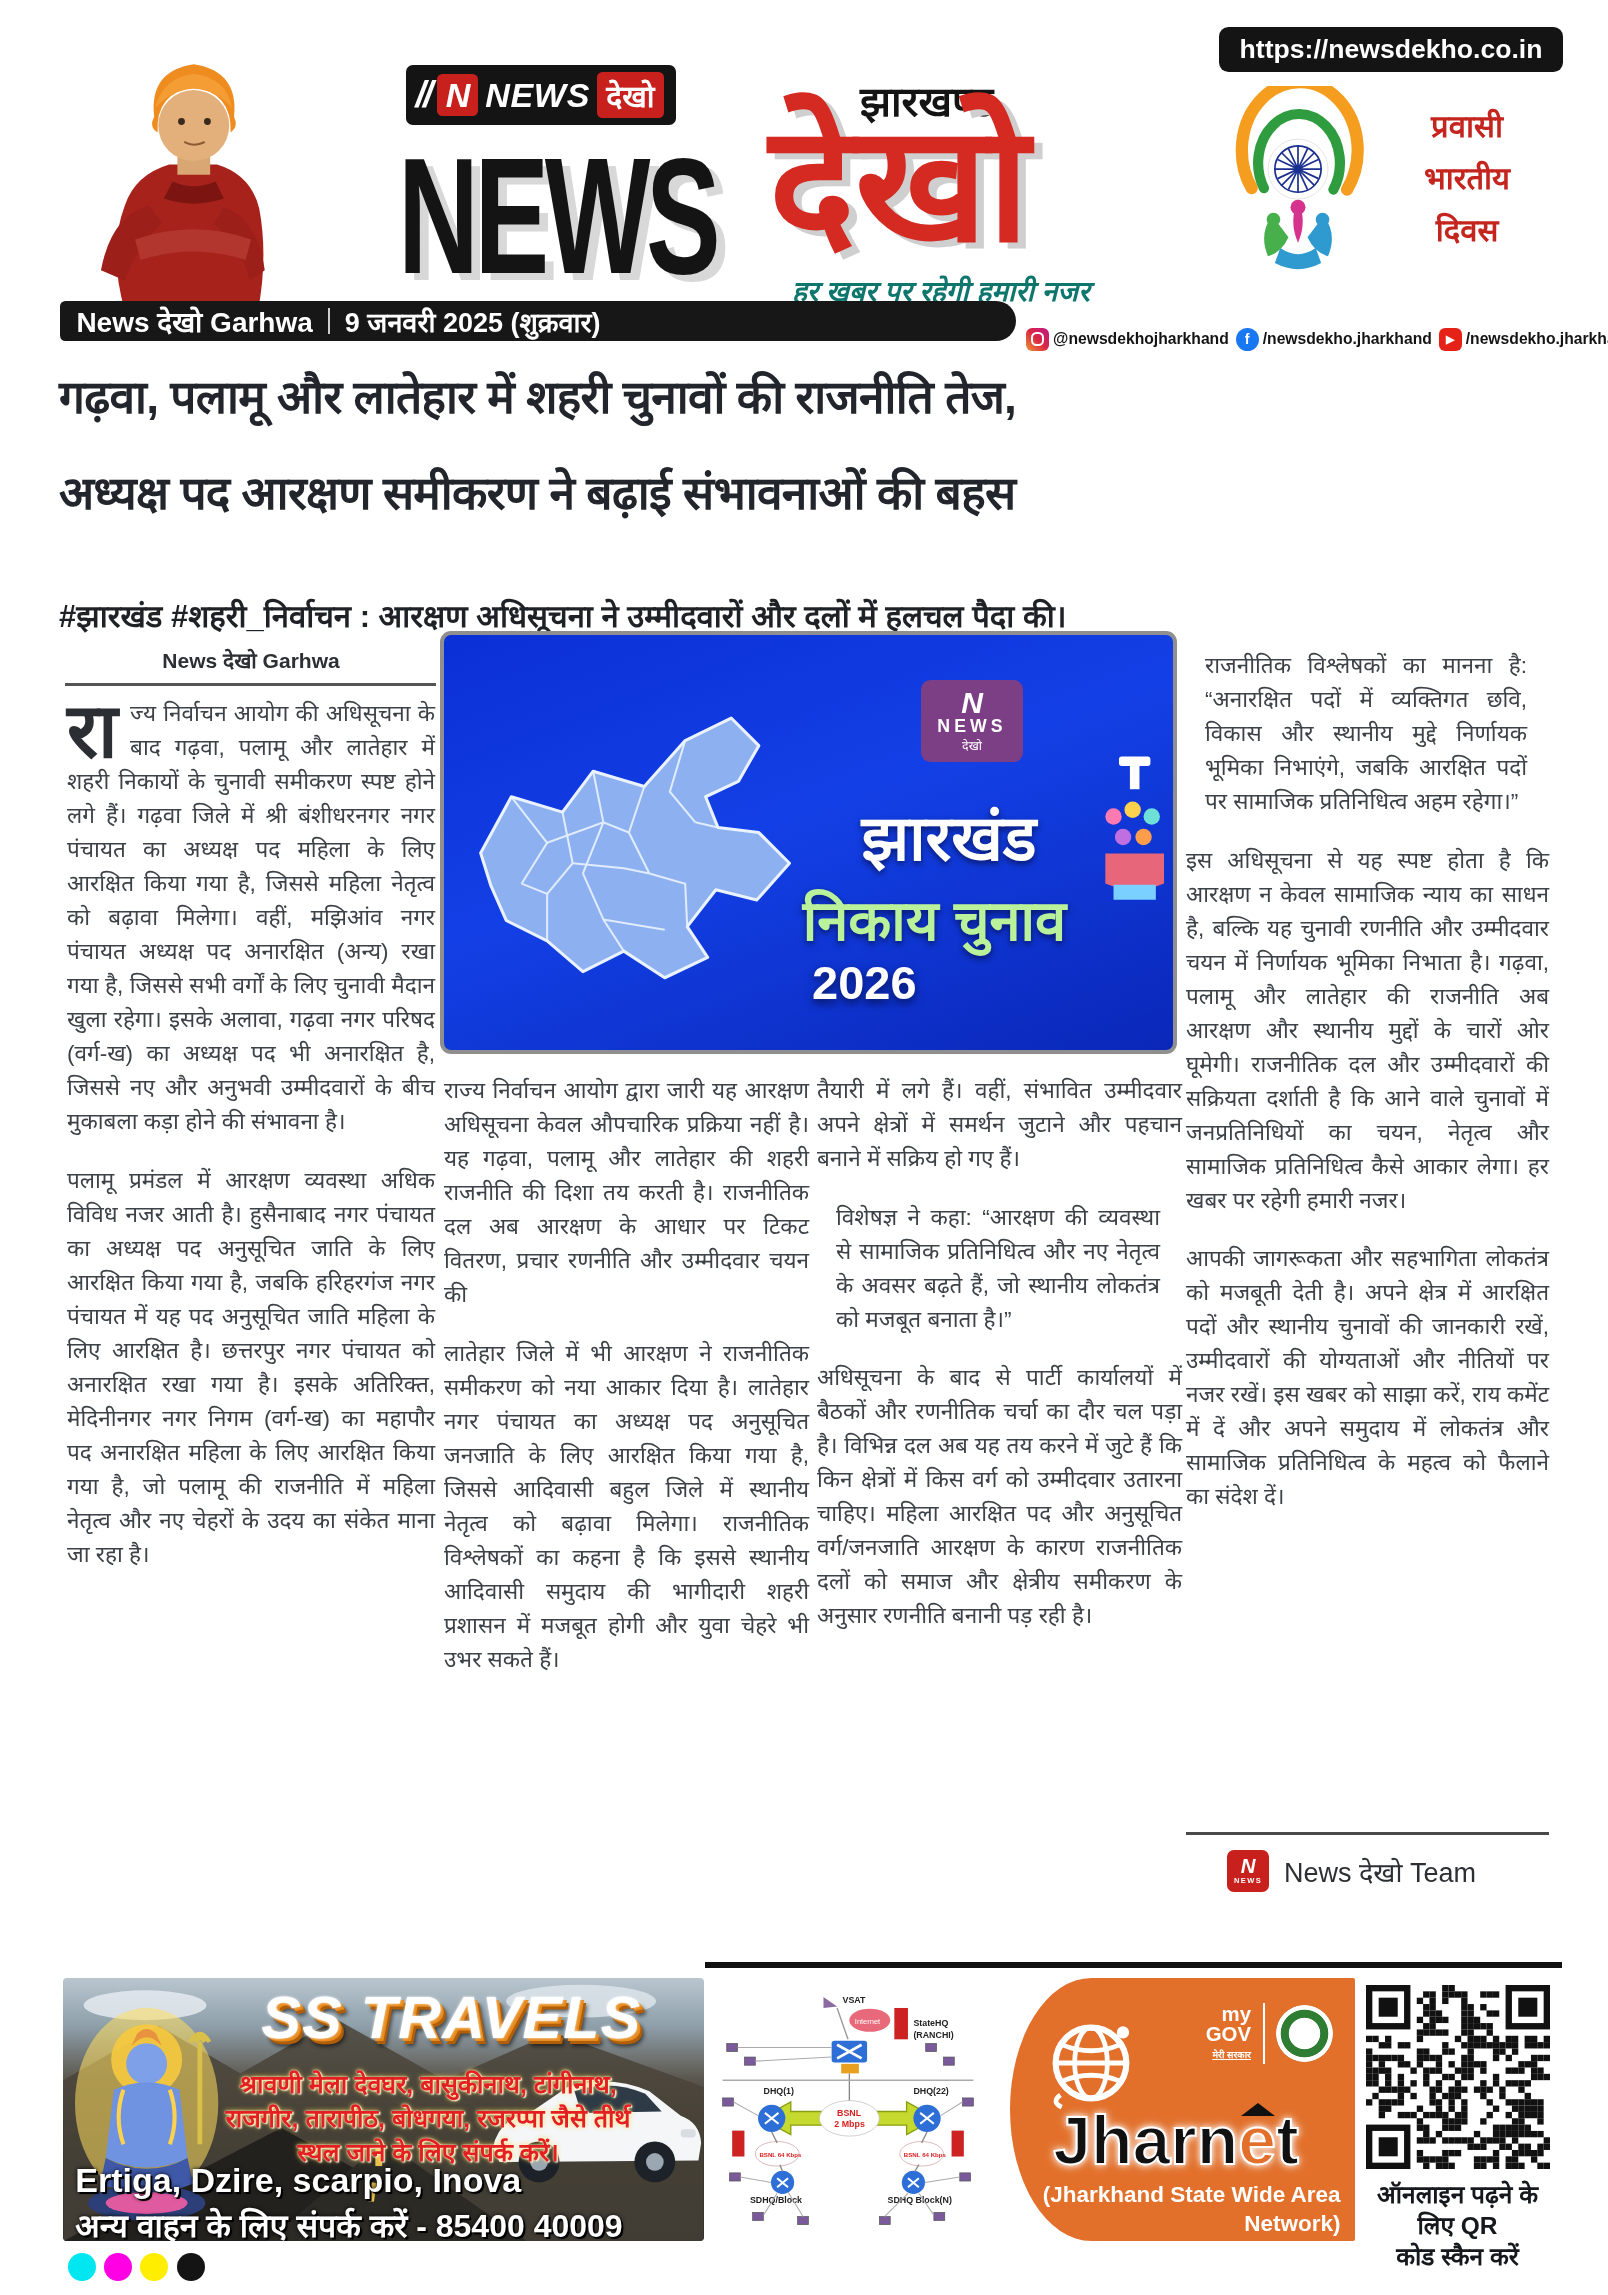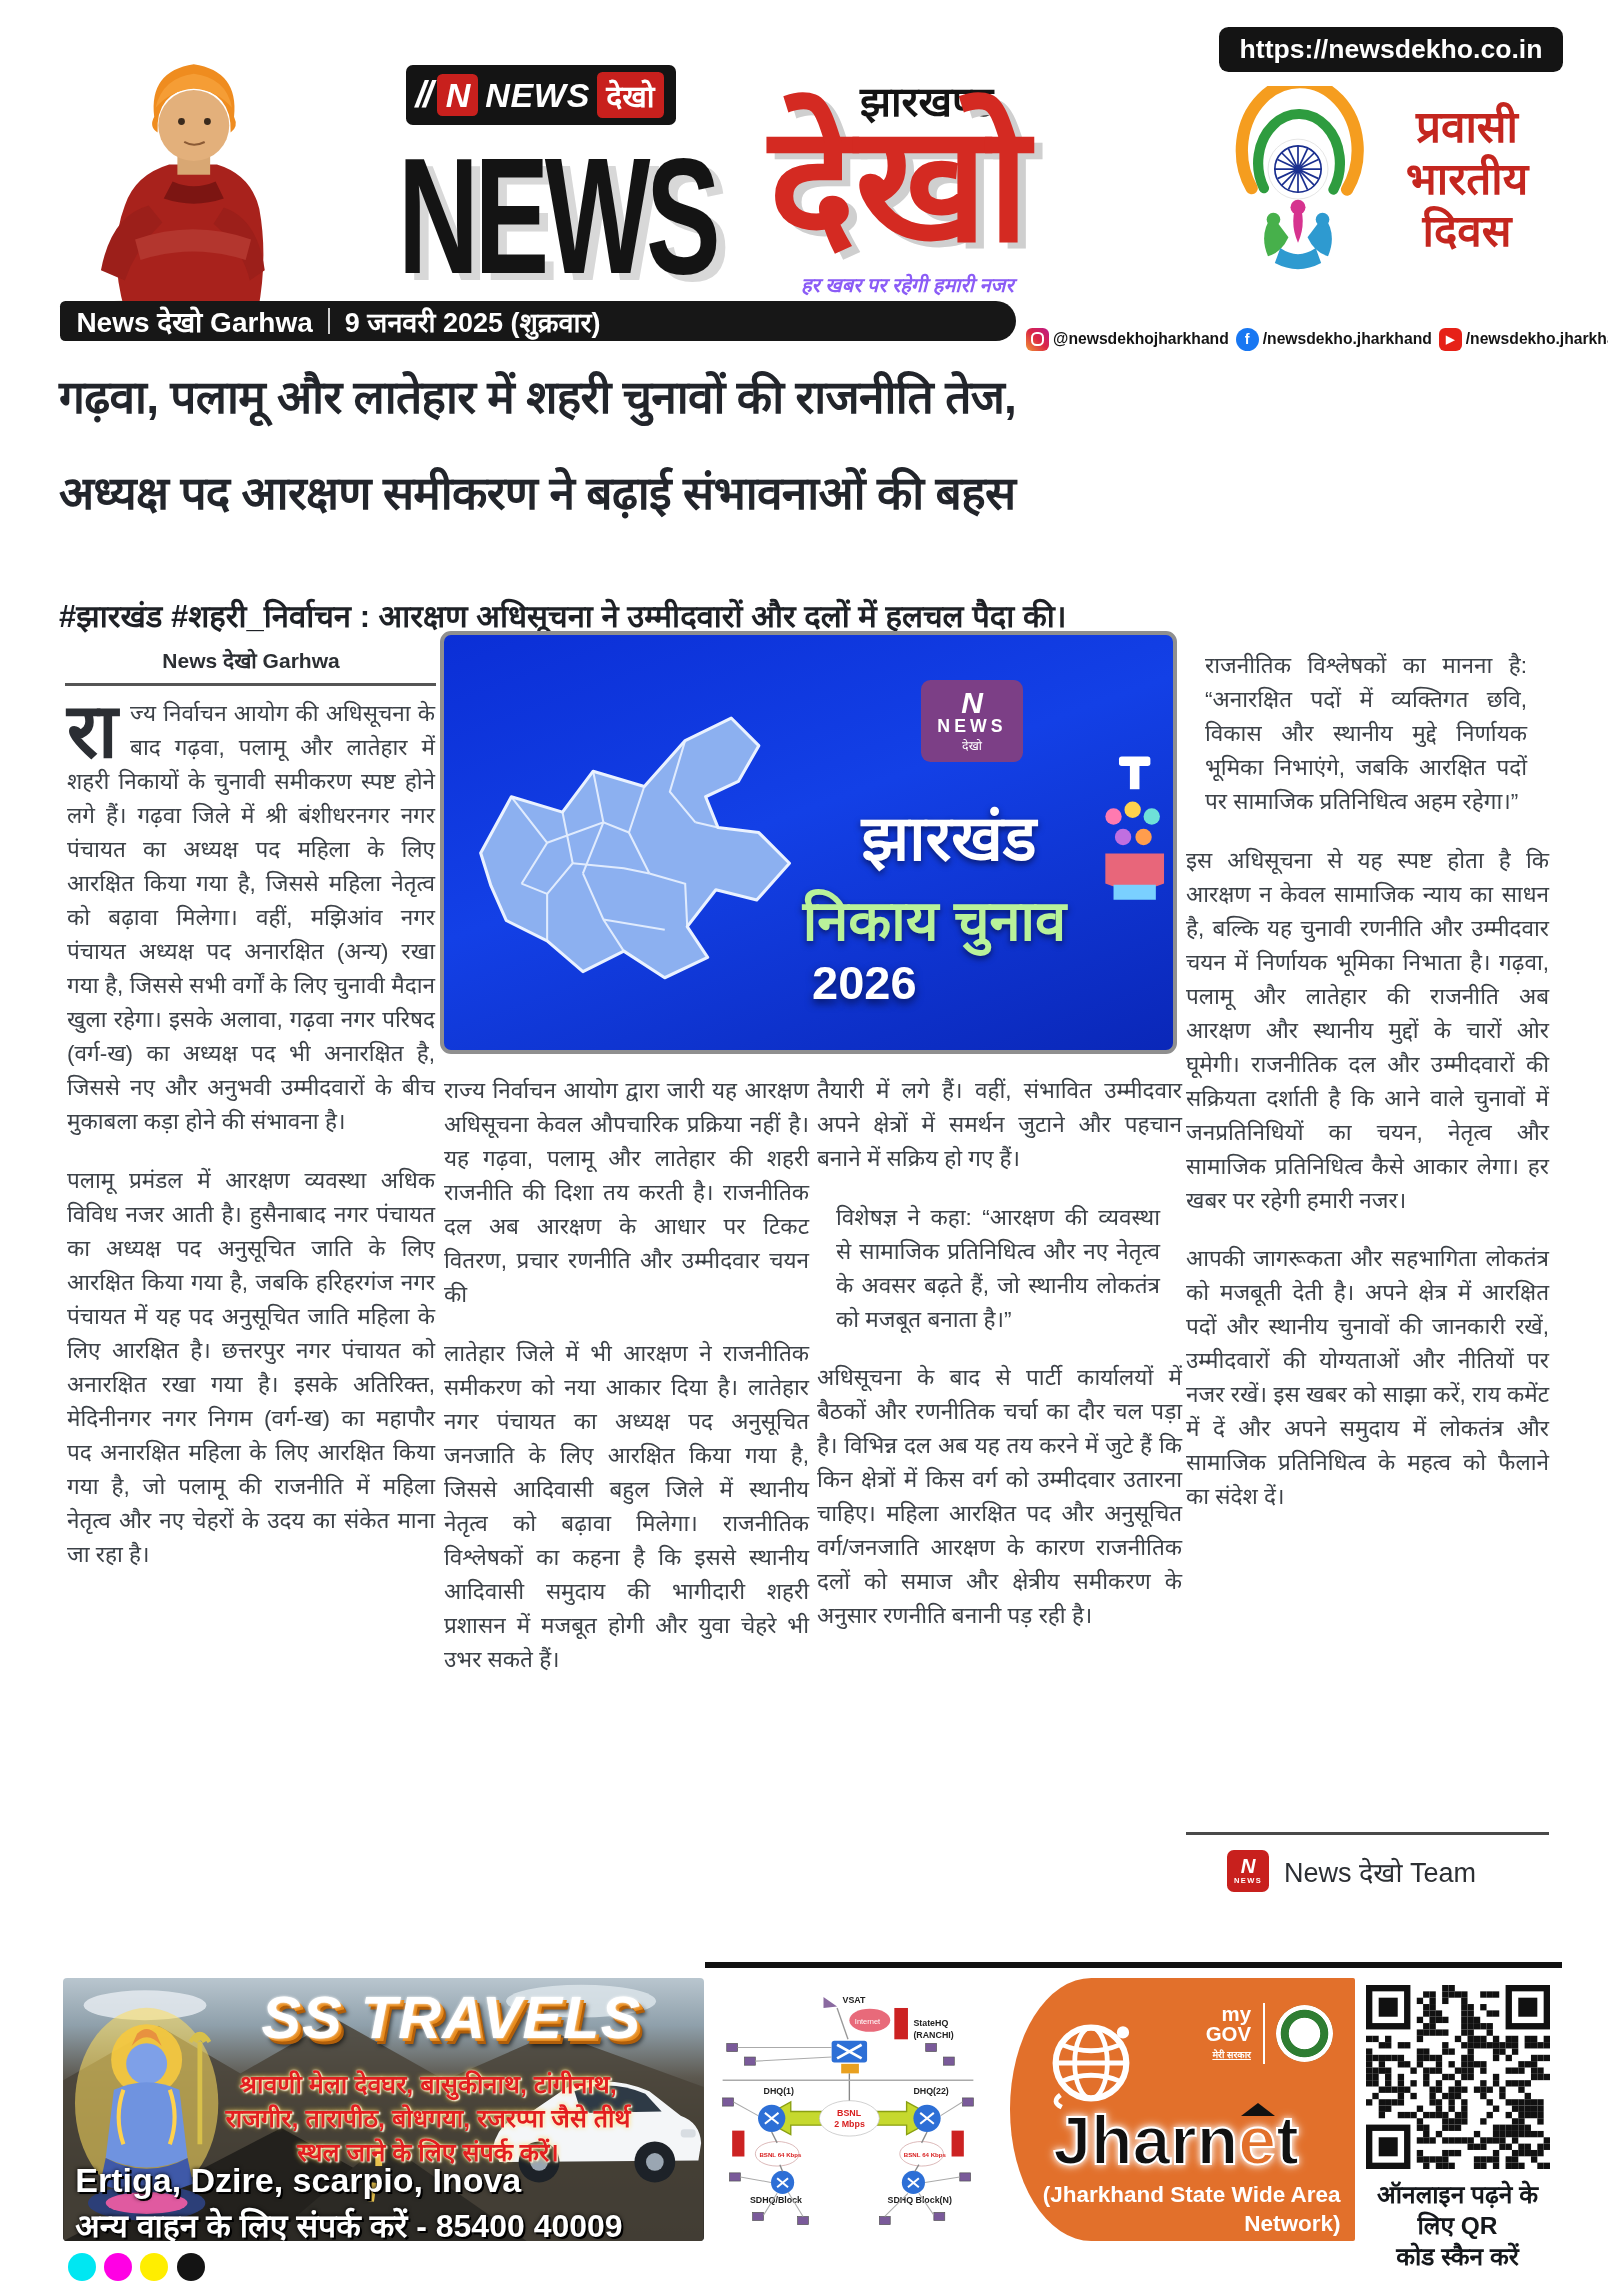--- a/index.html
+++ b/index.html
@@ -15,25 +15,25 @@
   .logo-badge .nbox{background:#c8201d;border-radius:5.5px;color:#fff;font-weight:900;font-size:34px;
     padding:1.4px 8.2px;font-style:italic;}
   .logo-badge .newstxt{color:#fff;font-style:italic;font-weight:900;font-size:34px;letter-spacing:0.7px;}
   .logo-badge .dekhobox{background:#c8201d;border-radius:5.5px;color:#fff;font-weight:800;font-size:30px;padding:2.7px 9.5px;}
   .big-news{left:398px;top:134px;font-weight:900;font-size:140px;line-height:1;color:#141414;
     letter-spacing:-5.5px;transform:scale(0.80,1.18);transform-origin:left top;
     text-shadow:11px 6.1px 0 #d8d8d8;}
   .jh-top{left:860px;top:72px;font-weight:900;font-size:41px;color:#141414;}
   .dekho-big{left:769px;top:87px;font-weight:900;font-size:162px;line-height:1.2;color:#d42a22;
     text-shadow:8.2px 5.5px 0 #cfcfcf;}
-  .tagline{left:792px;top:271px;font-weight:800;font-style:italic;font-size:20px;color:#8b5cf6;margin-left:9px;}
+  .tagline{left:792px;top:271px;font-weight:800;font-style:italic;font-size:28px;color:#0f766e;}
   .url-badge{left:1219px;top:27px;width:344px;height:45px;background:#141414;border-radius:9.5px;
     color:#fff;font-weight:800;font-size:26.6px;display:flex;align-items:center;justify-content:center;}
   .pravasi-logo{left:1231px;top:86px;width:134px;height:188px;}
-  .pravasi-text{left:1382px;top:101px;width:170px;color:#c4261f;font-weight:900;font-size:44px;
+  .pravasi-text{left:1382px;top:101px;width:170px;color:#c4261f;font-weight:900;font-size:31px;
     line-height:52px;text-align:center;}
 
   .masthead{left:60px;top:301px;width:956px;height:40px;background:#171717;
     border-radius:5.5px 20.4px 20.4px 5.5px;display:flex;align-items:center;color:#fff;padding-left:16.4px;box-sizing:border-box;}
   .masthead .mtitle{font-weight:800;font-size:28px;}
   .masthead .mdiv{width:2px;height:26px;background:#cfcfcf;margin:0 15px;}
   .masthead .mdate{font-weight:600;font-size:27px;}
   .social{left:1026px;top:324px;width:545px;height:30px;display:flex;align-items:center;gap:6.8px;}
   .social .item{display:flex;align-items:center;gap:4.1px;}
   .social .handle{font-weight:800;font-size:15.7px;color:#141414;}

